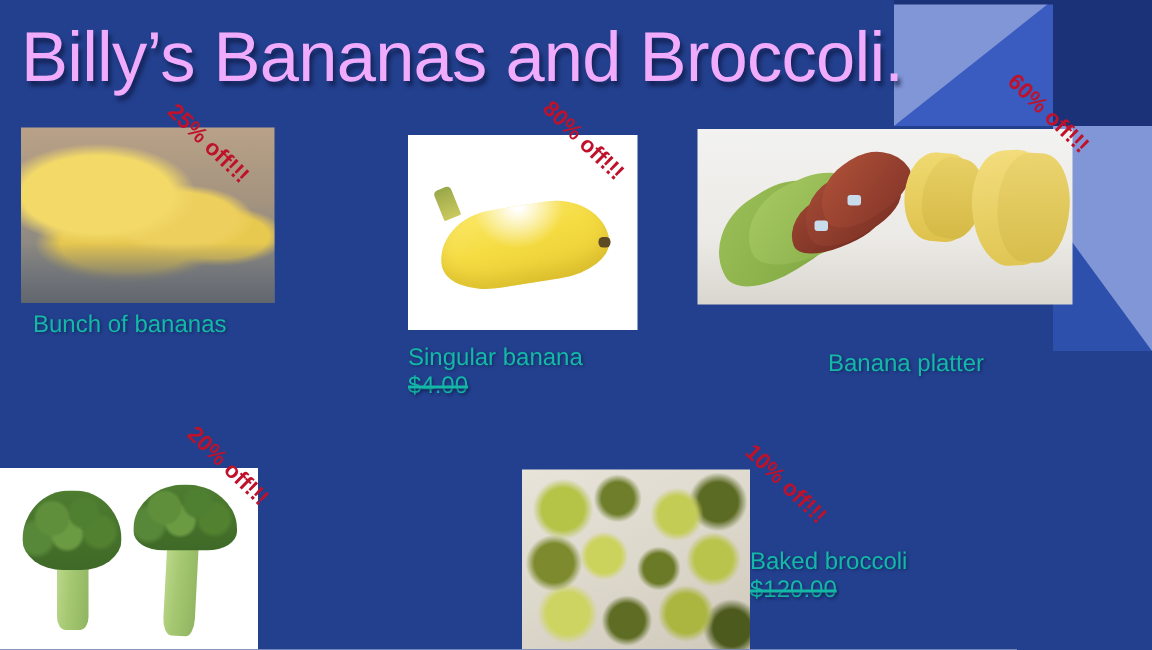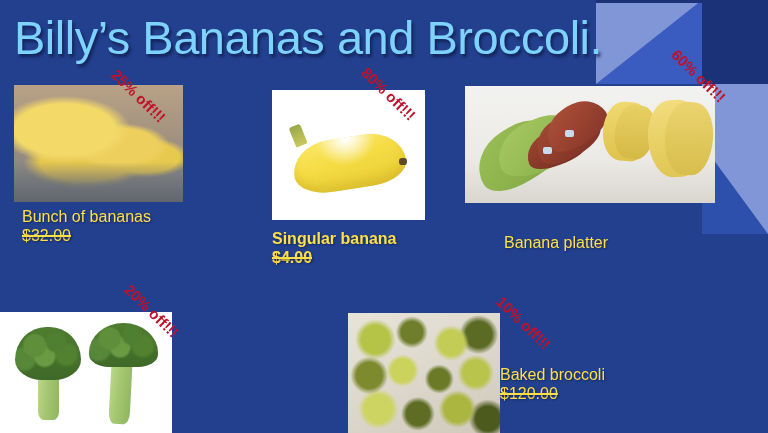--- a/index.html
+++ b/index.html
@@ -45,21 +45,21 @@
     background:#1b3278;
   }
 
   
   #title {
     position:absolute;
     left:14px; top:12px;
     font-size:47px;
     line-height:52px;
     font-weight:normal;
-    color:#7dd3fc;
+    color:#f0abfc;
     letter-spacing:-0.5px;
     text-shadow:2px 3px 3px rgba(10,20,60,0.65);
     white-space:nowrap;
     z-index:6;
   }
 
   
   .photo { position:absolute; overflow:hidden; z-index:3; }
 
   
@@ -184,33 +184,33 @@
       radial-gradient(circle at 20% 80%, #cdd461 0 9%, rgba(205,212,97,0) 13%),
       radial-gradient(circle at 46% 84%, #5f6d24 0 9%, rgba(95,109,36,0) 13%),
       radial-gradient(circle at 72% 80%, #aab63f 0 9%, rgba(170,182,63,0) 13%),
       radial-gradient(circle at 92% 88%, #4c5a1d 0 7%, rgba(76,90,29,0) 11%),
       linear-gradient(155deg,#e8e4da 0%,#ddd8cc 50%,#cfc9bb 100%);
   }
 
   
   .caption {
     position:absolute; z-index:5;
-    color:#fde047;
+    color:#14b8a6;
     font-size:16px;
     line-height:19px;
     text-shadow:1px 1px 2px rgba(10,20,60,0.55);
   }
   .caption .price {
     display:block;
     text-decoration:line-through;
     text-decoration-thickness:1.5px;
   }
   #caption-bunch-of-bananas { left:22px; top:207px; width:150px; }
-  #caption-singular-banana  { left:272px; top:229px; width:150px;font-weight:bold; }
-  #caption-banana-platter   { left:504px; top:233px; width:200px; }
+  #caption-singular-banana  { left:272px; top:229px; width:150px; }
+  #caption-banana-platter   { left:504px; top:233px; width:200px;text-align:center; }
   #caption-singular-broccoli{ left:186px; top:337px; width:180px; }
   #caption-baked-broccoli   { left:500px; top:365px; width:200px; }
 
   
   .badge {
     position:absolute; z-index:9;
     color:#c0112b;
     font-size:15px;
     font-weight:bold;
     white-space:nowrap;
@@ -232,21 +232,20 @@
   <div class="deco" id="deco-midblock-b"></div>
   <div class="deco" id="deco-lightblock-b"></div>
   <div class="deco" id="deco-midblock-c"></div>
   <div class="deco" id="deco-topstrip"></div>
 
   <h1 id="title">Billy’s Bananas and Broccoli.</h1>
 
   <div class="photo" id="photo-bunch-of-bananas"></div>
   <div class="caption" id="caption-bunch-of-bananas">
     <span>Bunch of bananas</span>
-    <span class="price">$32.00</span>
   </div>
   <div class="badge" id="badge-25">25% off!!!</div>
 
   <div class="photo" id="photo-singular-banana">
     <div class="banana-stem"></div>
     <div class="banana-body"></div>
     <div class="banana-tip"></div>
   </div>
   <div class="caption" id="caption-singular-banana">
     <span>Singular banana</span>

